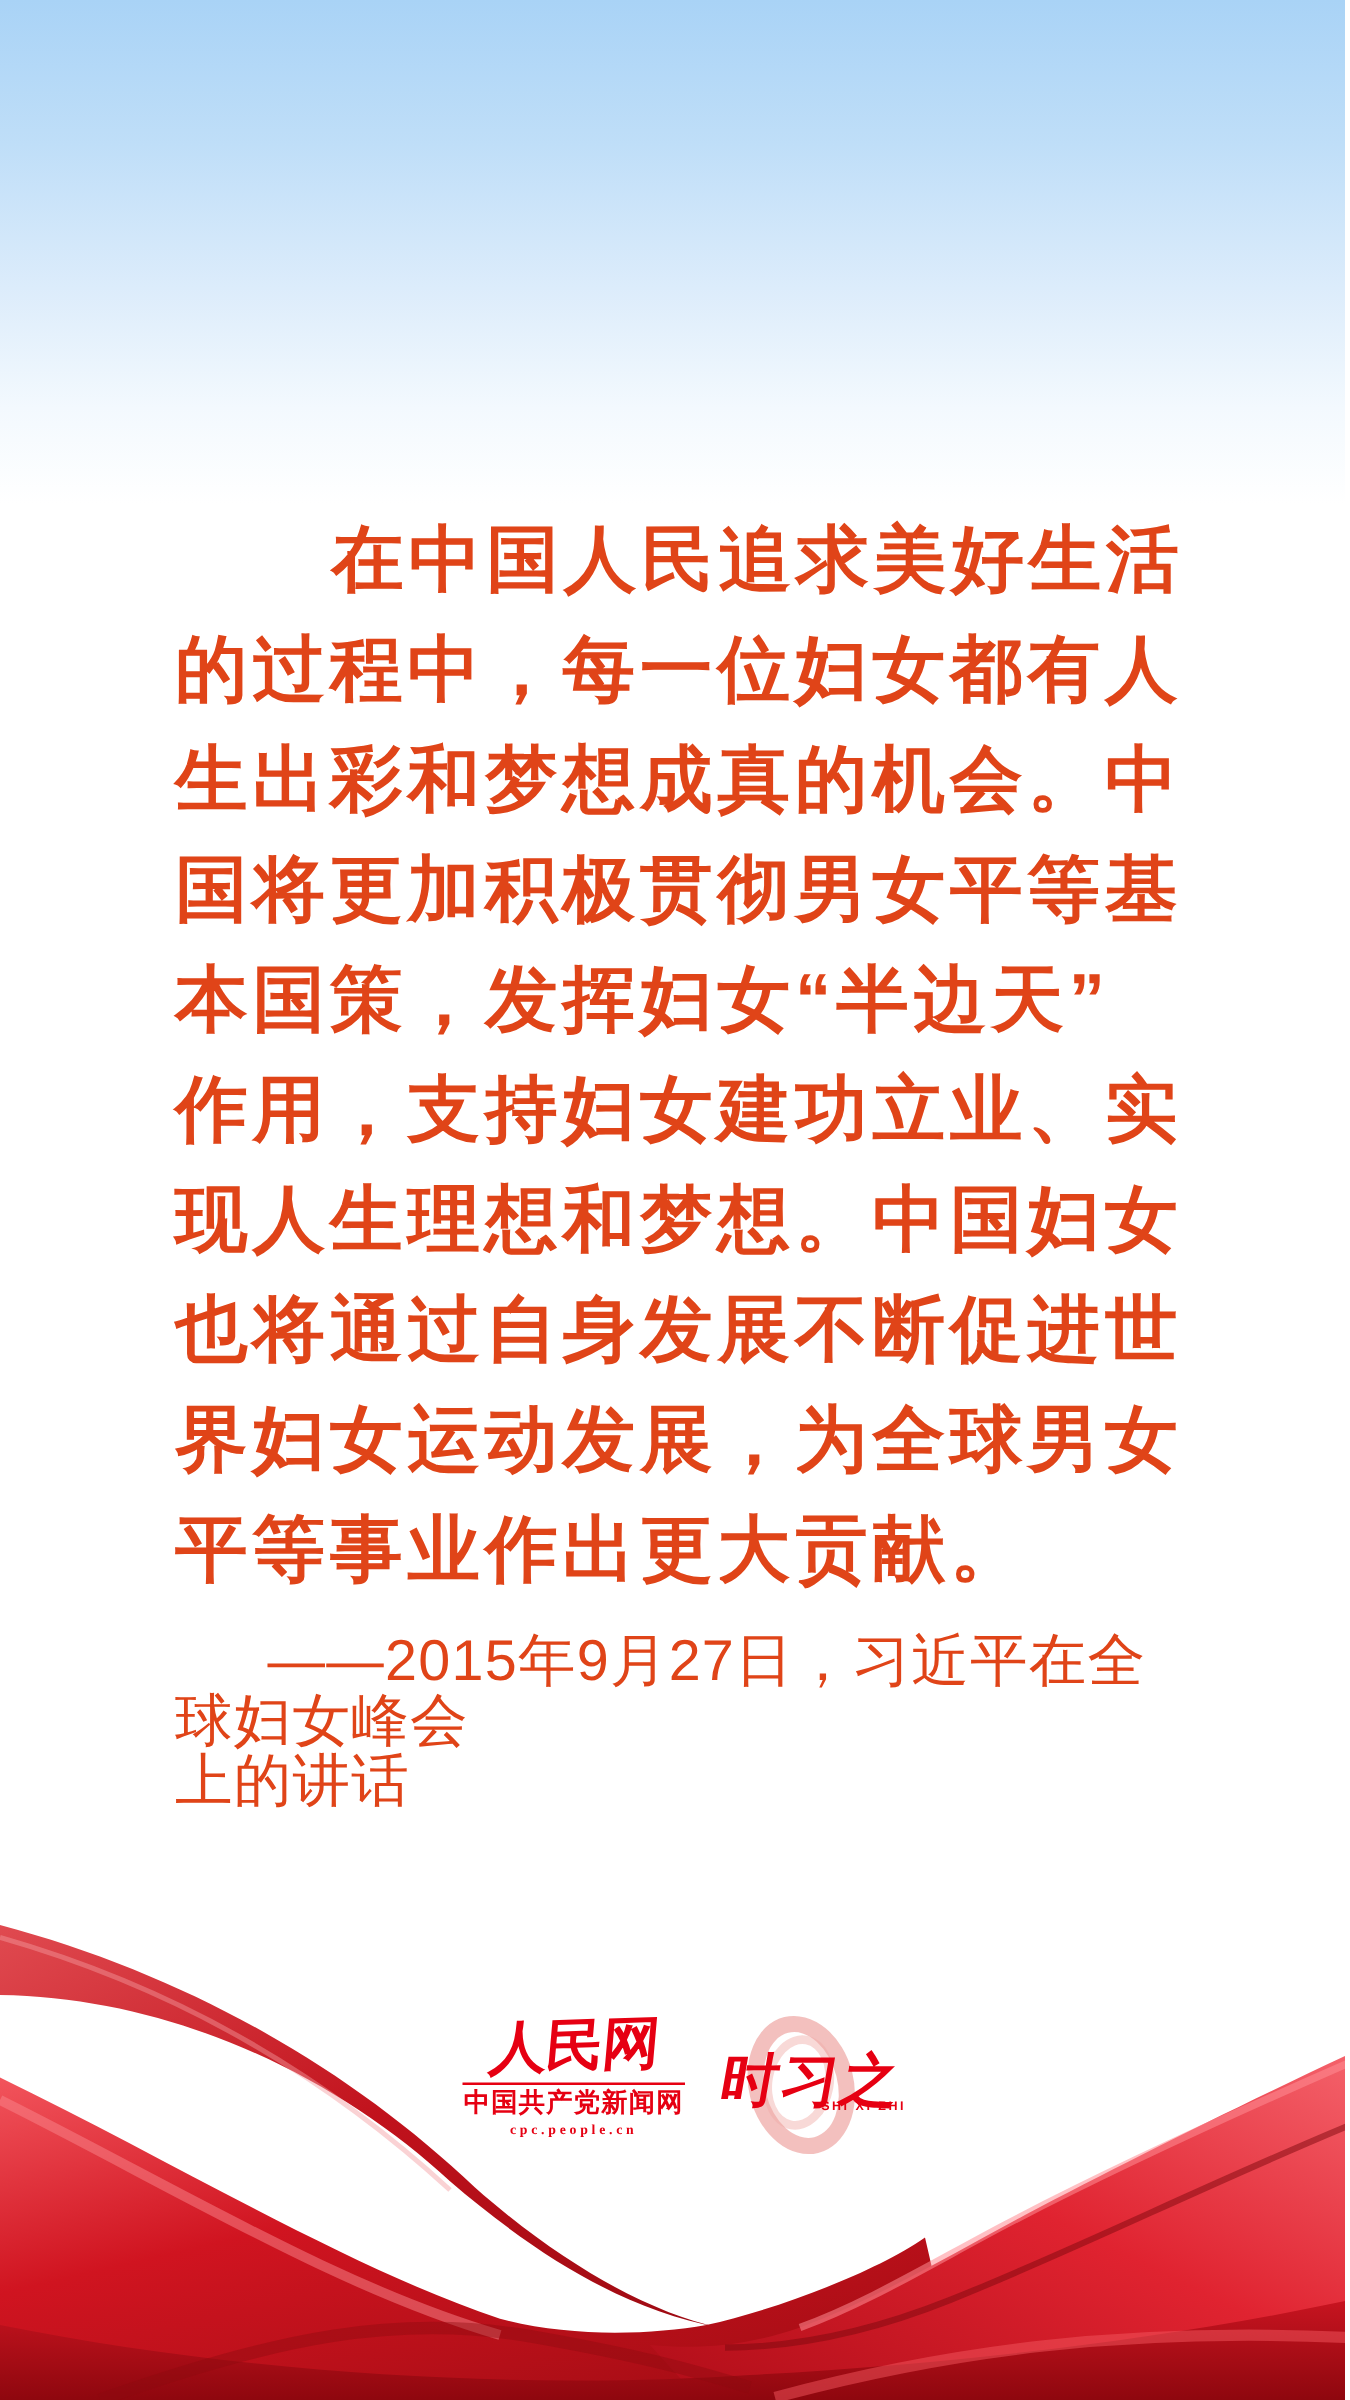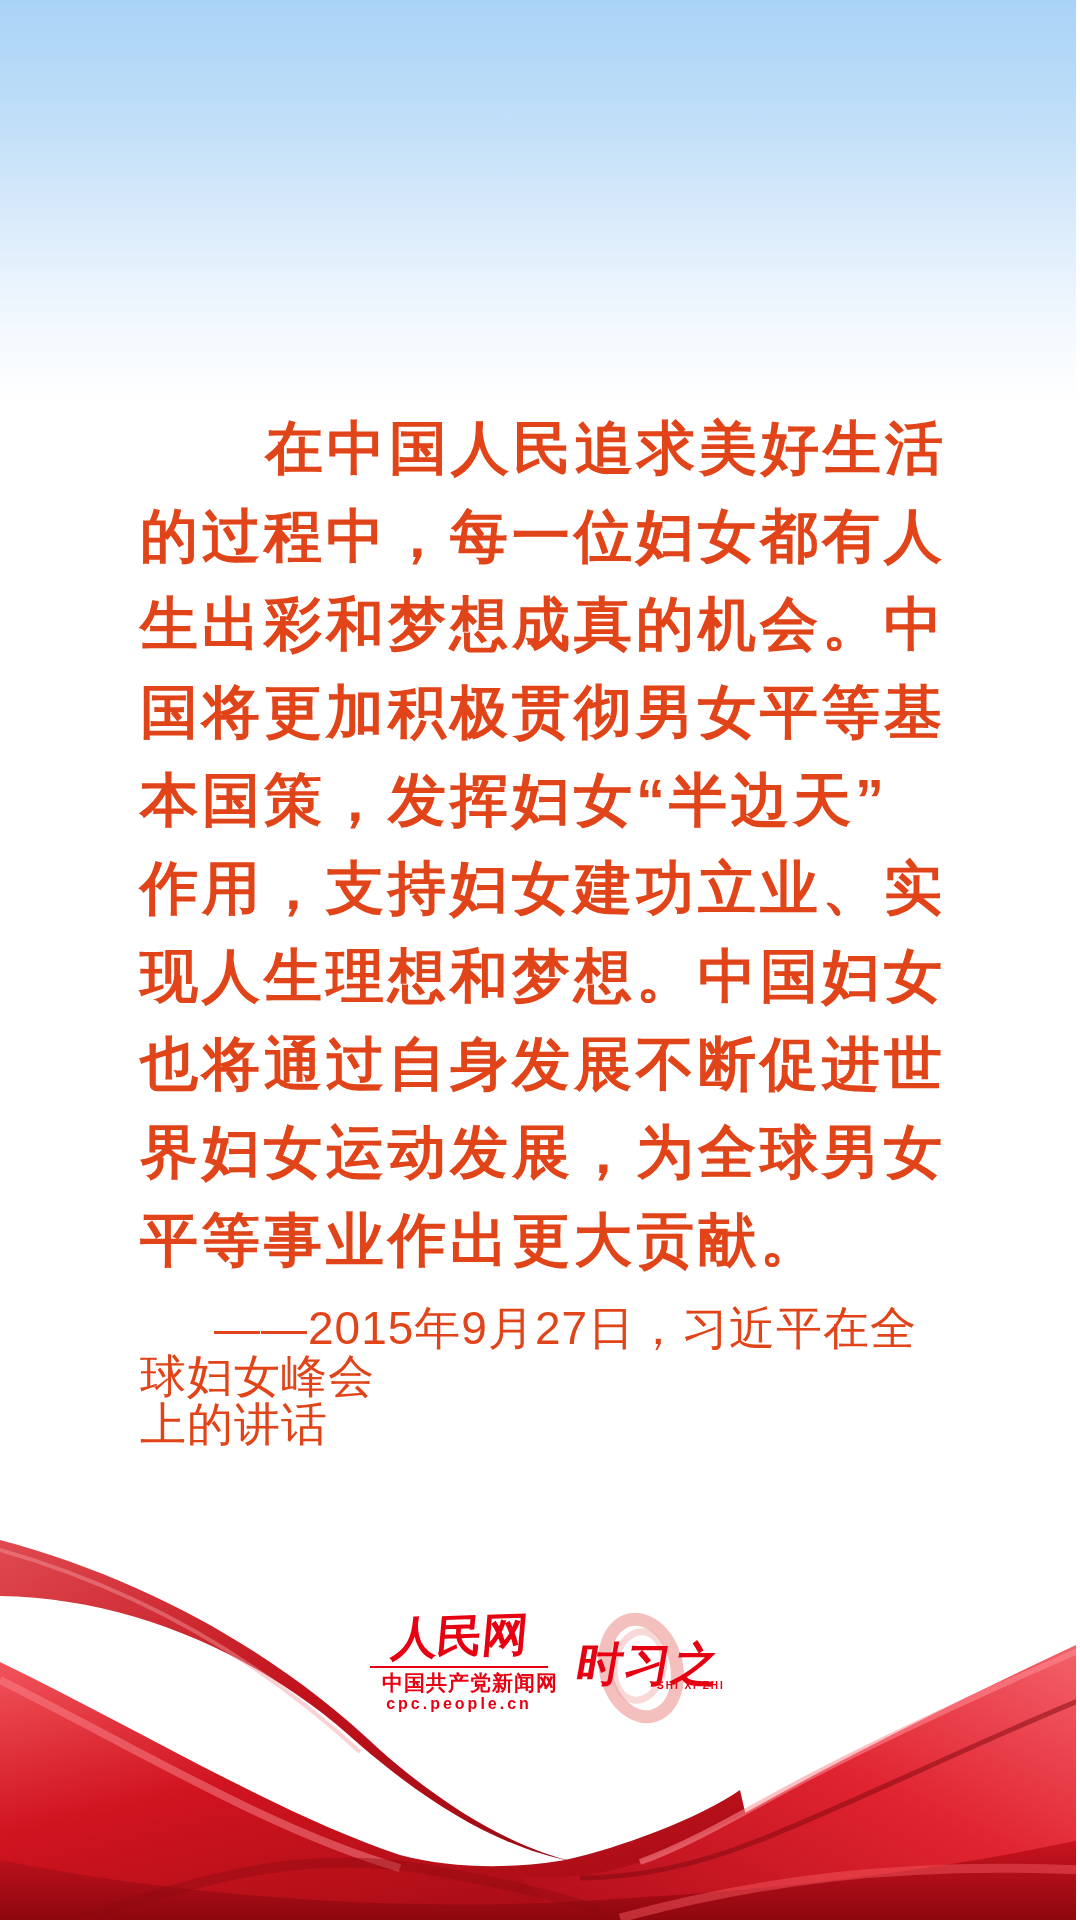--- a/index.html
+++ b/index.html
@@ -58,27 +58,27 @@
   }
   .pd-divider {
     border-top: 2px solid #e60012;
     margin: 2px 10px 3px 10px;
   }
   .pd-subtitle {
     font-size: 21px;
     font-weight: bold;
     letter-spacing: 1px;
     line-height: 24px;
-    text-align: right;
   }
   .pd-url {
-    font-size: 16px;
+    font-size: 11px;
     font-weight: bold;
     letter-spacing: 3px;
     line-height: 18px;
+    font-family: Liberation Serif, serif;
   }
   .sxz-logo {
     position: absolute;
     left: 575px; top: 1608px;
     width: 150px; height: 120px;
     z-index: 5;
   }
   .sxz-ring-outer {
     position: absolute;
     left: 24px; top: 4px;

